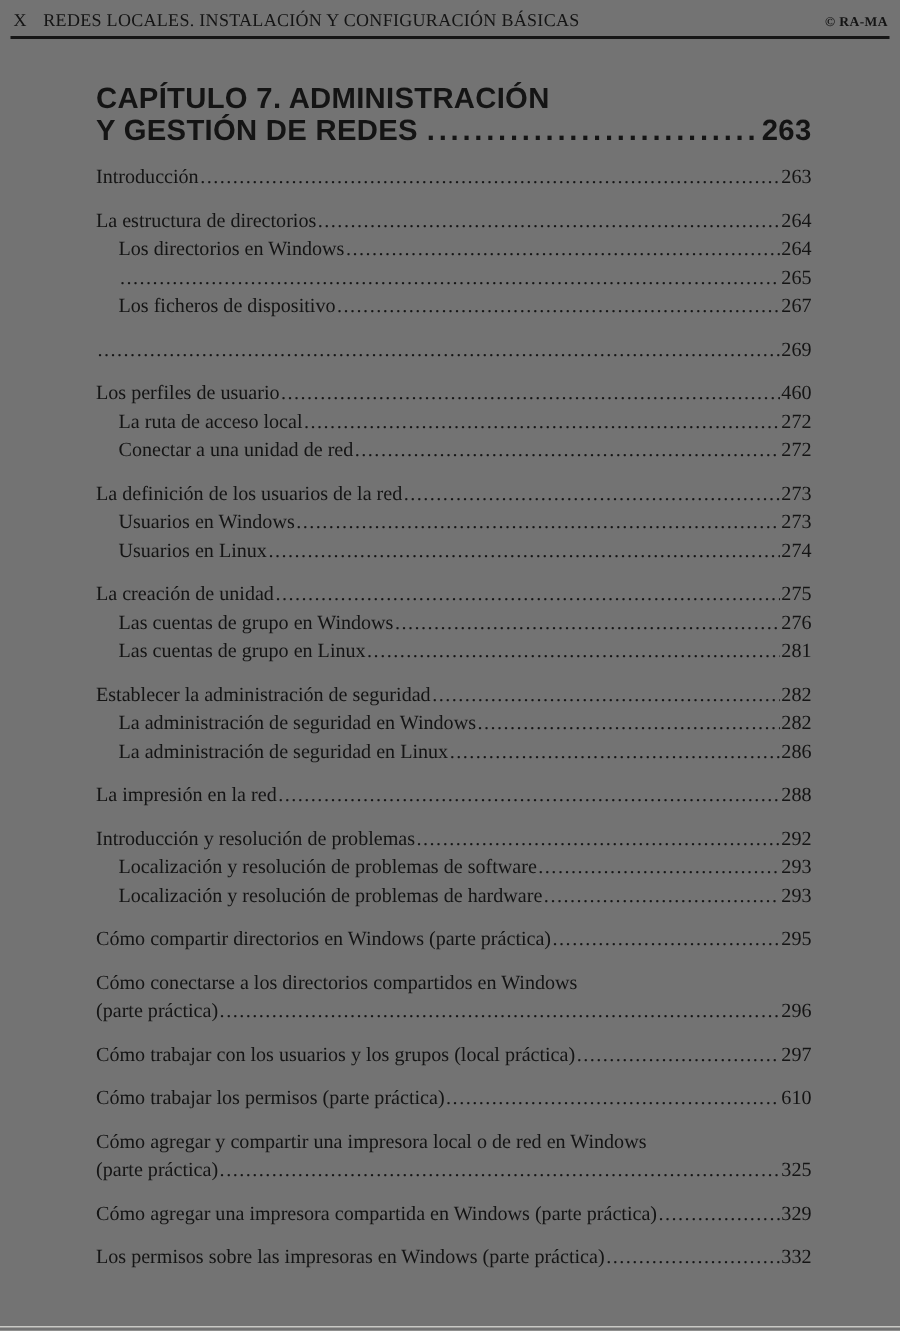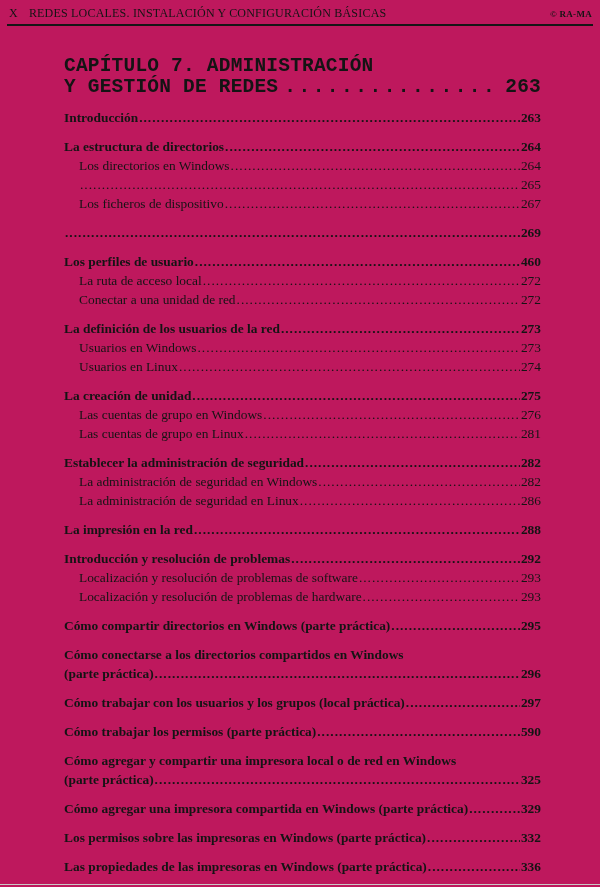--- a/index.html
+++ b/index.html
@@ -1,57 +1,57 @@
 <!DOCTYPE html>
 <html><head>
 <meta charset="utf-8">
 <style>
   * { margin: 0; padding: 0; box-sizing: border-box; }
   html, body { width: 600px; }
   body { background: #e9e9e7; }
   .page {
     position: relative;
     width: 600px; height: 887px;
-    background: #be185d;
+    background: #737373;
     color: #141414;
     overflow: hidden;
   }
   
   .page-header {
     display: flex; justify-content: space-between; align-items: baseline;
     padding: 6px 8px 0 9px;
     font-family: "Liberation Serif", serif;
   }
   .header-left { font-size: 12px; letter-spacing: 0.2px; white-space: nowrap; }
   .roman { margin-right: 11px; }
   .publisher { font-size: 9px; font-weight: bold; letter-spacing: 0.3px; }
   .header-rule { height: 2px; background: #161616; margin: 3px 7px 0 7px; }
   
   .chapter-heading {
     margin: 30px 59px 0 64px;
-    font-family: Liberation Mono, monospace;
+    font-family: Liberation Sans, sans-serif;
     font-weight: bold;
     font-size: 19.5px;
     line-height: 21px;
     letter-spacing: 0.2px;
   }
   .chapter-row { display: flex; align-items: flex-end; }
   .chapter-dots { flex: 1 1 auto; min-width: 8px; overflow: hidden; white-space: nowrap; margin: 0 5px 0 6px; }
   .chapter-dots::after {
     content: "................................................................................";
     letter-spacing: 2.5px;
   }
   
   .toc {
     margin: 0 59px 0 64px;
     font-family: "Liberation Serif", serif;
     font-size: 13.4px;
     line-height: 19px;
   }
-  .entry.main { font-weight: bold; margin-top: 10px; }
+  .entry.main { font-weight: normal; margin-top: 10px; }
   .entry.sub { padding-left: 15px; }
   .row { display: flex; align-items: baseline; }
   .lbl { white-space: nowrap; }
   .dots { flex: 1 1 auto; min-width: 6px; overflow: hidden; white-space: nowrap; margin: 0 1px; }
   .dots::after {
     content: "......................................................................................................................................................";
     letter-spacing: 1px;
   }
   .pg { white-space: nowrap; }
   
@@ -253,21 +253,21 @@
         <div class="row">
           <span class="lbl">Cómo trabajar con los usuarios y los grupos (local práctica)</span>
           <span class="dots"></span>
           <span class="pg">297</span>
         </div>
       </div>
       <div class="entry main">
         <div class="row">
           <span class="lbl">Cómo trabajar los permisos (parte práctica)</span>
           <span class="dots"></span>
-          <span class="pg">590</span>
+          <span class="pg">610</span>
         </div>
       </div>
       <div class="entry main">
         <div class="row">
           <span class="lbl">Cómo agregar y compartir una impresora local o de red en Windows</span>
         </div>
         <div class="row">
           <span class="lbl">(parte práctica)</span>
           <span class="dots"></span>
           <span class="pg">325</span>
@@ -278,25 +278,18 @@
           <span class="lbl">Cómo agregar una impresora compartida en Windows (parte práctica)</span>
           <span class="dots"></span>
           <span class="pg">329</span>
         </div>
       </div>
       <div class="entry main">
         <div class="row">
           <span class="lbl">Los permisos sobre las impresoras en Windows (parte práctica)</span>
           <span class="dots"></span>
           <span class="pg">332</span>
-        </div>
-      </div>
-      <div class="entry main">
-        <div class="row">
-          <span class="lbl">Las propiedades de las impresoras en Windows (parte práctica)</span>
-          <span class="dots"></span>
-          <span class="pg">336</span>
         </div>
       </div>
     </div>
 
   <div class="scan-edge"></div>
 </div>
 
 </body></html>

